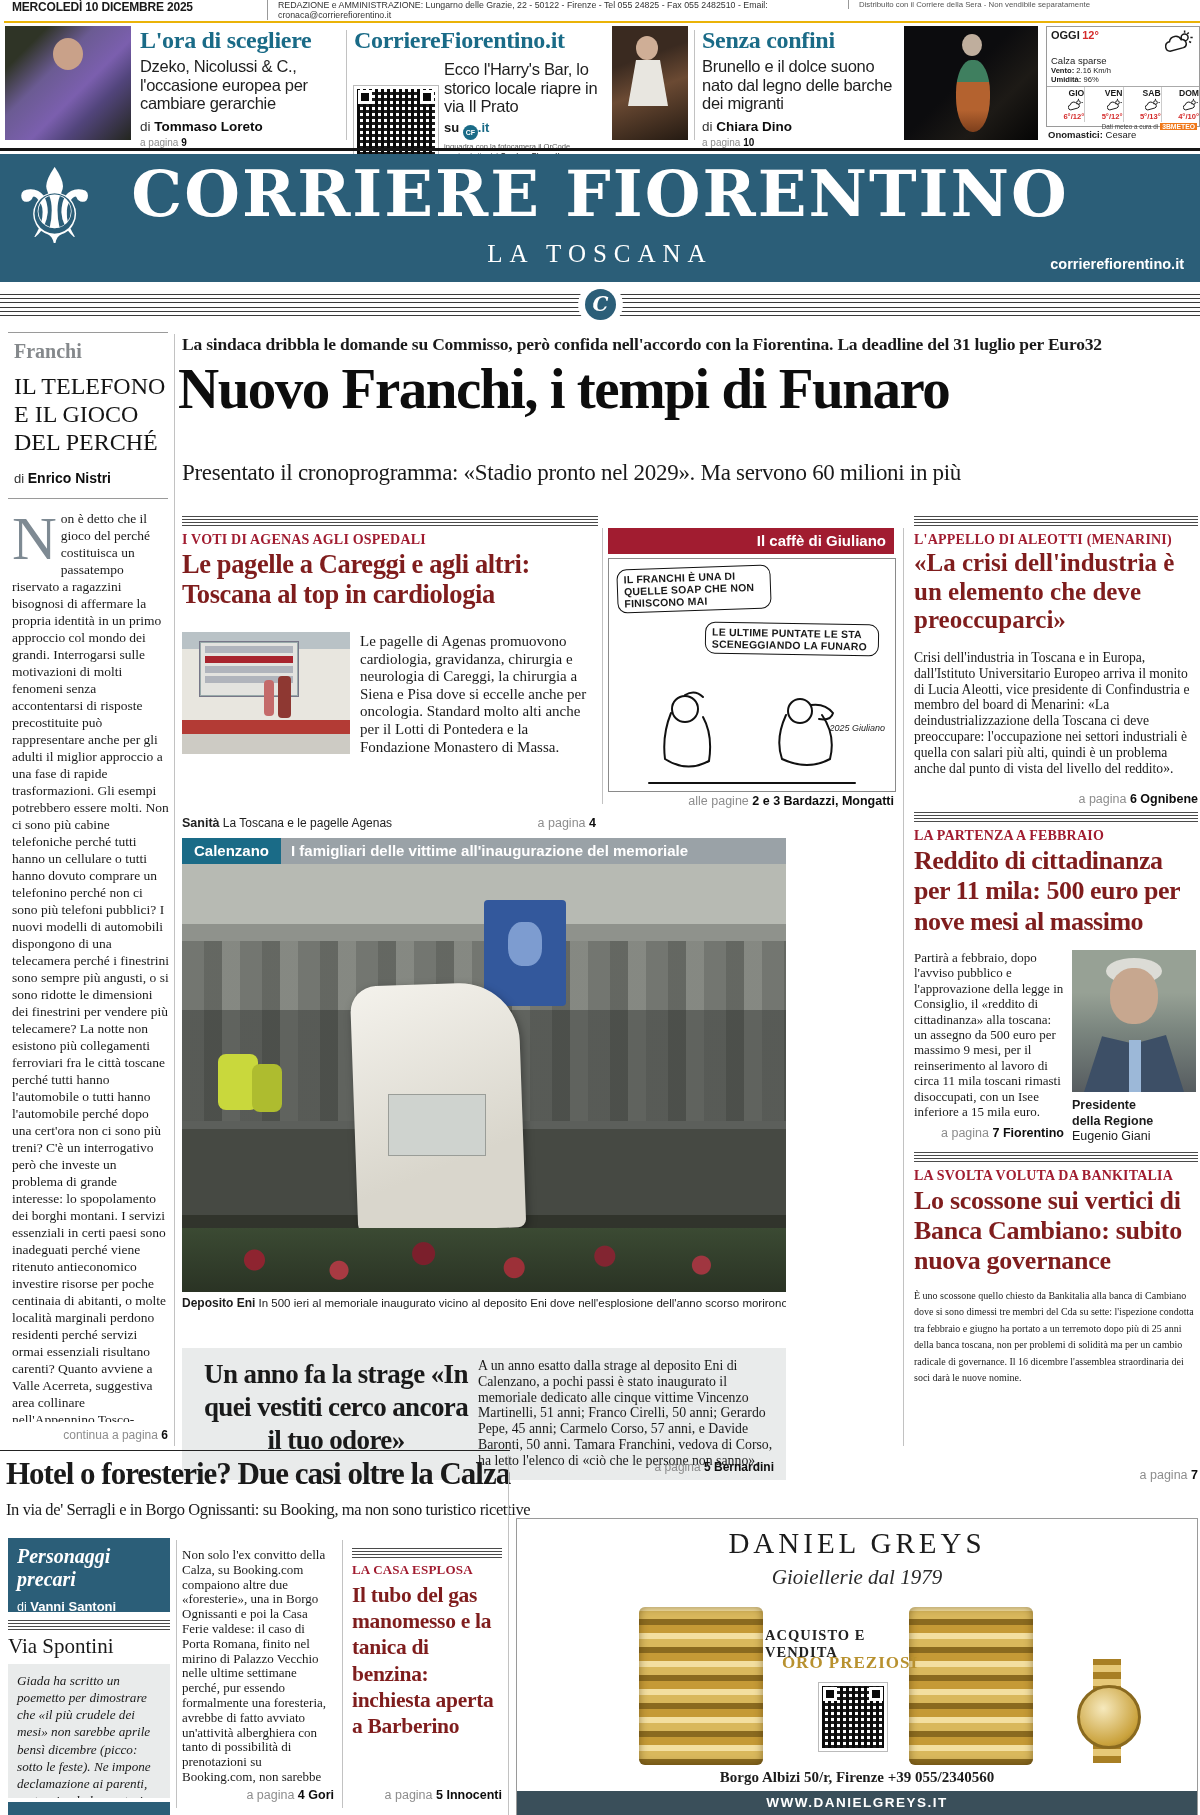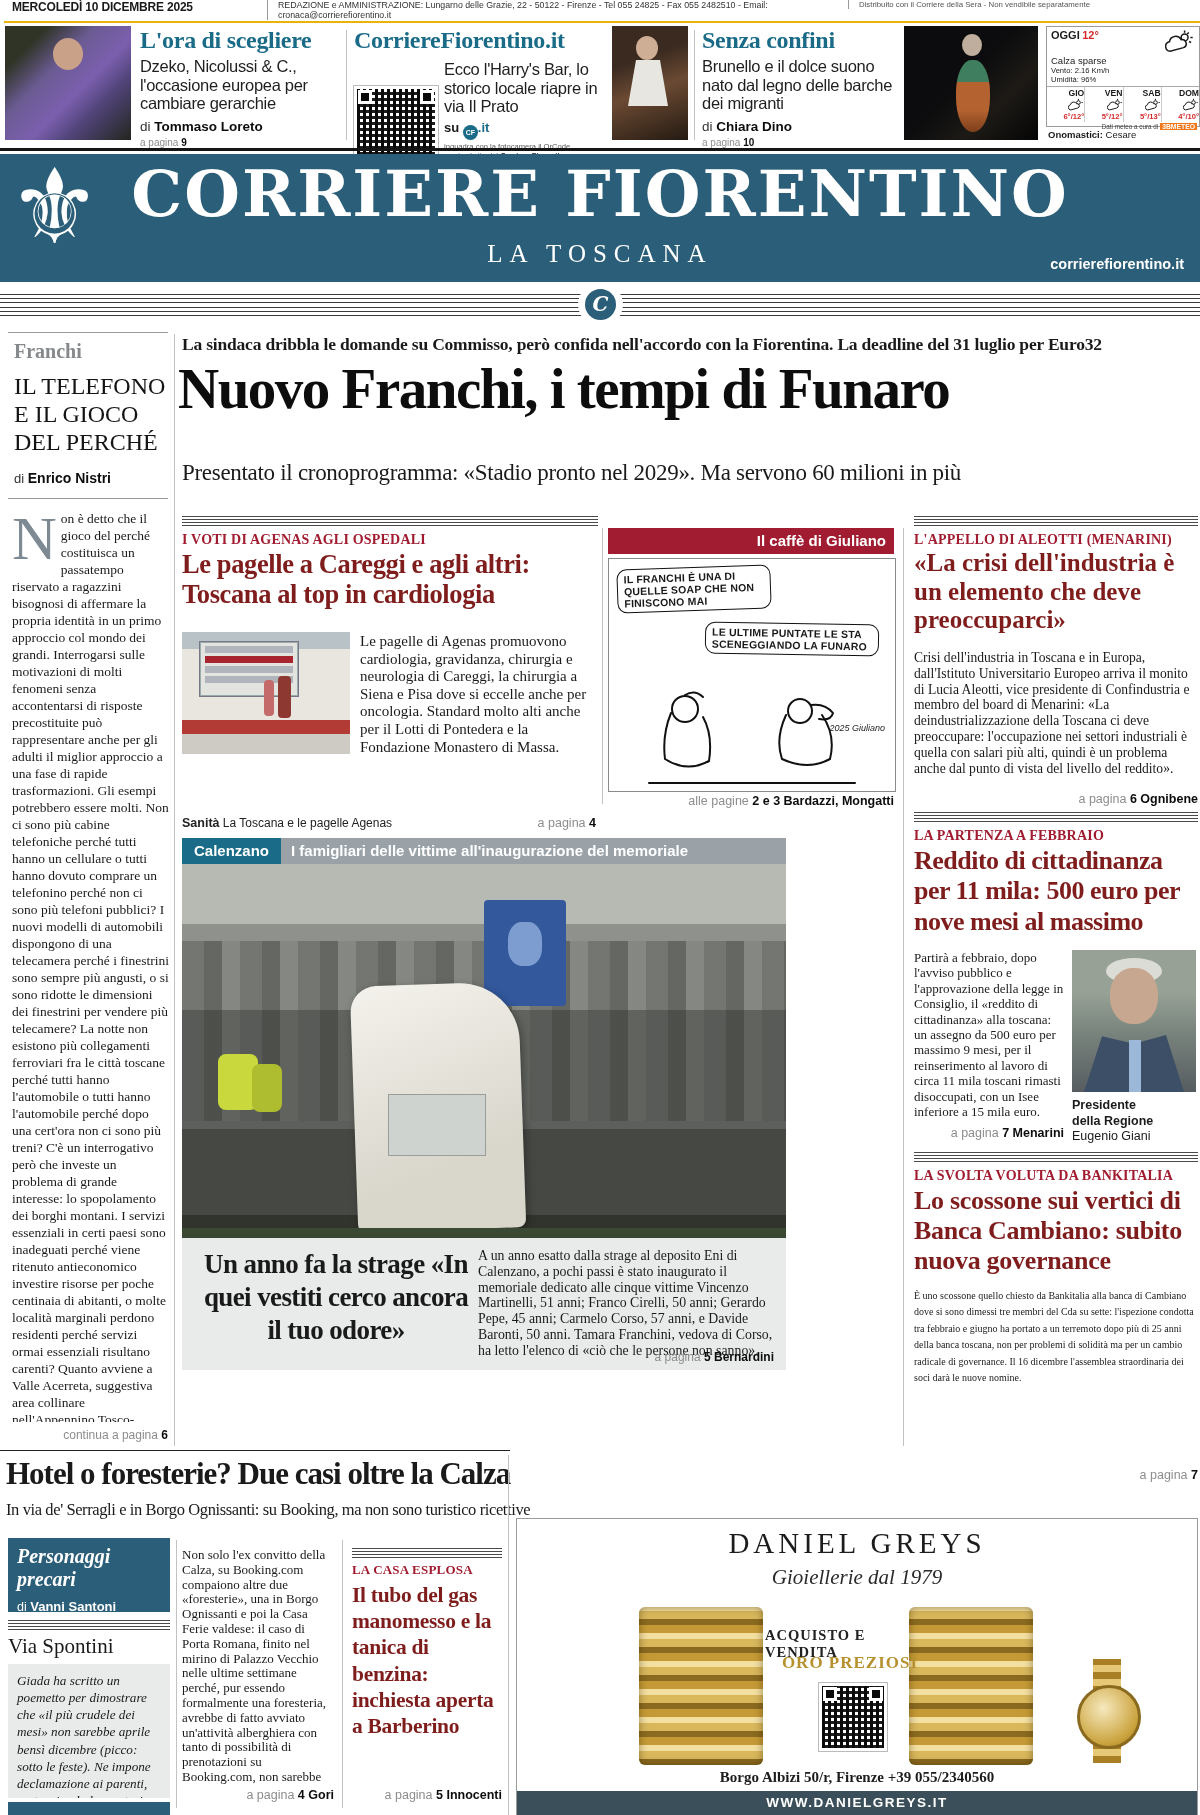--- a/index.html
+++ b/index.html
@@ -34,21 +34,21 @@
   .qr::before,.qr::after{content:"";position:absolute;width:14px;height:14px;background:#0a0a0a;box-shadow:inset 0 0 0 3px #fff,inset 0 0 0 6px #0a0a0a}
   .qr::before{left:1px;top:1px}
   .qr::after{right:1px;top:1px}
   
   #weather{position:absolute;left:1046px;top:26px;width:152px;height:99px;border:1px solid #9a9a9a;font-size:9px}
   #weather .row1{display:flex;justify-content:space-between;padding:2px 4px 0 4px}
   #weather .ot{font-weight:bold;font-size:11px}
   #weather .otemp{font-weight:bold;font-size:11px;color:#d42a2a}
   #weather .cond{padding:0 4px;font-size:9.5px}
   #weather .small{padding:0 4px;font-size:7.6px;color:#222}
-  #weather .small b{font-weight:normal}
+  #weather .small b{font-weight:bold}
   #weather .grid{display:flex;border-top:1px solid #aaa;margin-top:2px}
   #weather .cell{flex:1;text-align:right;border-left:1px solid #ccc;padding:1px 0}
   #weather .cell:first-child{border-left:none}
   #weather .dname{font-weight:bold;font-size:8.6px}
   #weather .dtemp{font-size:7.6px;font-weight:bold;color:#d42a2a}
   #weather .credit{display:flex;justify-content:flex-end;align-items:center;gap:2px;padding:1px 2px;font-size:6.3px;color:#444}
   #weather .badge{background:#f07818;color:#fff;font-weight:bold;font-size:6.8px;padding:0 2px}
   #onoma{position:absolute;left:1048px;top:129px;font-size:9.5px}
   .wicon{display:inline-block;vertical-align:middle}
   
@@ -118,21 +118,21 @@
   #cal-photo .flowers{position:absolute;left:0;bottom:0;width:100%;height:64px;background:
      radial-gradient(circle at 12% 50%,#8e2430 10px,transparent 11px),
      radial-gradient(circle at 26% 66%,#a83a42 9px,transparent 10px),
      radial-gradient(circle at 40% 40%,#7b1f2c 11px,transparent 12px),
      radial-gradient(circle at 55% 62%,#9c3038 10px,transparent 11px),
      radial-gradient(circle at 70% 44%,#822531 10px,transparent 11px),
      radial-gradient(circle at 86% 58%,#a03640 9px,transparent 10px),
      linear-gradient(180deg,#3b4a33,#2a3324)}
   #cal-cap{position:absolute;left:182px;top:1296px;width:604px;font-size:11.5px;white-space:nowrap;overflow:hidden;color:#1b1b1b}
   #cal-cap b{font-size:12px}
-  #cal-quote{position:absolute;left:182px;top:1238px;width:604px;height:132px;background:#e9ebeb}
+  #cal-quote{position:absolute;left:182px;top:1348px;width:604px;height:132px;background:#e9ebeb}
   #cal-qhl{position:absolute;left:20px;top:10px;width:268px;font-family:"Liberation Serif","DejaVu Serif",serif;font-weight:bold;font-size:27px;line-height:1.22;text-align:center;letter-spacing:-.6px}
   #cal-qbody{position:absolute;left:296px;top:10px;width:296px;height:114px;font-family:"Liberation Serif",serif;font-size:13.8px;line-height:15.8px;overflow:hidden}
   #cal-qpage{position:absolute;right:12px;bottom:6px;font-size:12px;color:#8d8d8d}
   #cal-qpage b{color:#0d0d0d}
   
   #bot-rule{position:absolute;left:0;top:1450px;width:510px;height:1px;background:#222}
   #hotel-hl{position:absolute;left:6px;top:1456px;width:502px;font-family:"Liberation Serif","DejaVu Serif",serif;font-weight:bold;font-size:31px;letter-spacing:-1px;white-space:nowrap}
   #hotel-sub{position:absolute;left:6px;top:1500px;width:504px;font-family:"Liberation Serif",serif;font-size:16.5px;letter-spacing:-.4px;white-space:nowrap}
   #pers-box{position:absolute;left:8px;top:1538px;width:162px;height:74px;background:#2b5e78;color:#fff;box-sizing:border-box;padding:7px 9px}
   #pers-title{font-family:"Liberation Serif",serif;font-style:italic;font-weight:bold;font-size:20px}
@@ -356,21 +356,21 @@
   <div class="kicker" style="left:914px;top:828px">LA PARTENZA A FEBBRAIO</div>
   <div class="hl" id="reddito-hl">Reddito di cittadinanza per 11 mila: 500 euro per nove mesi al massimo</div>
   <div class="bodytxt" id="reddito-body">Partirà a febbraio, dopo l'avviso pubblico e l'approvazione della legge in Consiglio, il «reddito di cittadinanza» alla toscana: un assegno da 500 euro per massimo 9 mesi, per il reinserimento al lavoro di circa 11 mila toscani rimasti disoccupati, con un Isee inferiore a 15 mila euro.</div>
   <div class="photo" id="giani">
     <div class="hair"></div>
     <div class="head"></div>
     <div class="suit"></div>
     <div class="tie"></div>
   </div>
   <div id="giani-cap"><b>Presidente</b><br><b>della Regione</b><br><span>Eugenio Giani</span></div>
-  <div class="pageref" style="left:914px;top:1126px;width:150px"><span>a pagina</span> <b>7</b> <b>Menarini</b></div>
+  <div class="pageref" style="left:914px;top:1126px;width:150px"><span>a pagina</span> <b>7</b> <b>Fiorentino</b></div>
 
   <div class="rules4" style="left:914px;top:1152px;width:284px"></div>
   <div class="kicker" style="left:914px;top:1168px">LA SVOLTA VOLUTA DA BANKITALIA</div>
   <div class="hl" id="cambiano-hl">Lo scossone sui vertici di Banca Cambiano: subito nuova governance</div>
   <div class="bodytxt" id="cambiano-body">È uno scossone quello chiesto da Bankitalia alla banca di Cambiano dove si sono dimessi tre membri del Cda su sette: l'ispezione condotta tra febbraio e giugno ha portato a un terremoto dopo più di 25 anni della banca toscana, non per problemi di solidità ma per un cambio radicale di governance. Il 16 dicembre l'assemblea straordinaria dei soci darà le nuove nomine.</div>
   <div class="pageref" style="left:914px;top:1468px;width:284px"><span>a pagina</span> <b>7</b></div>
 
   <div id="cal-banner">
     <div id="cal-chip">Calenzano</div>
     <div id="cal-bar">I famigliari delle vittime all'inaugurazione del memoriale</div>

